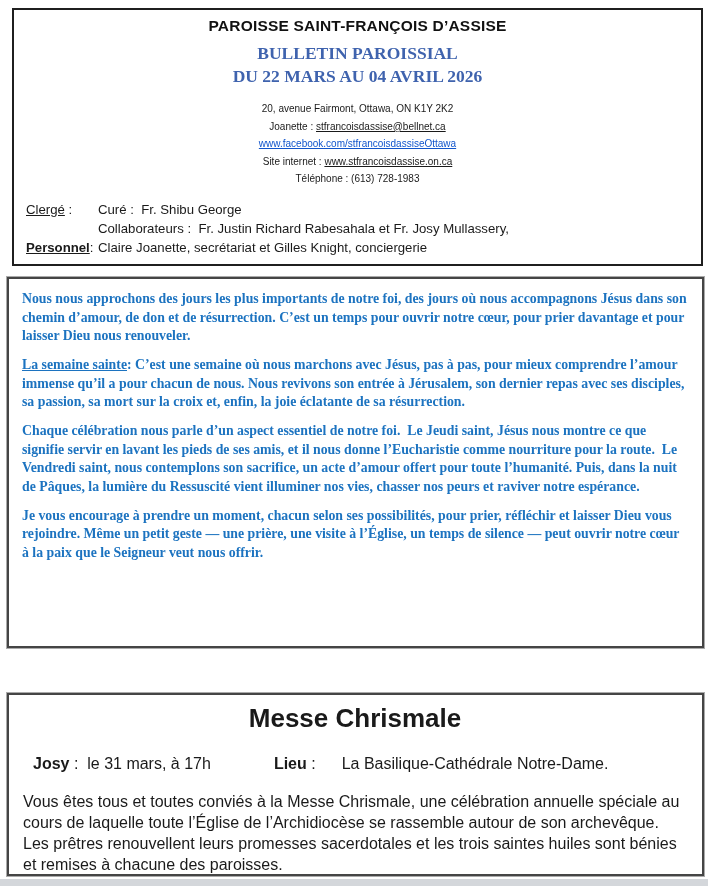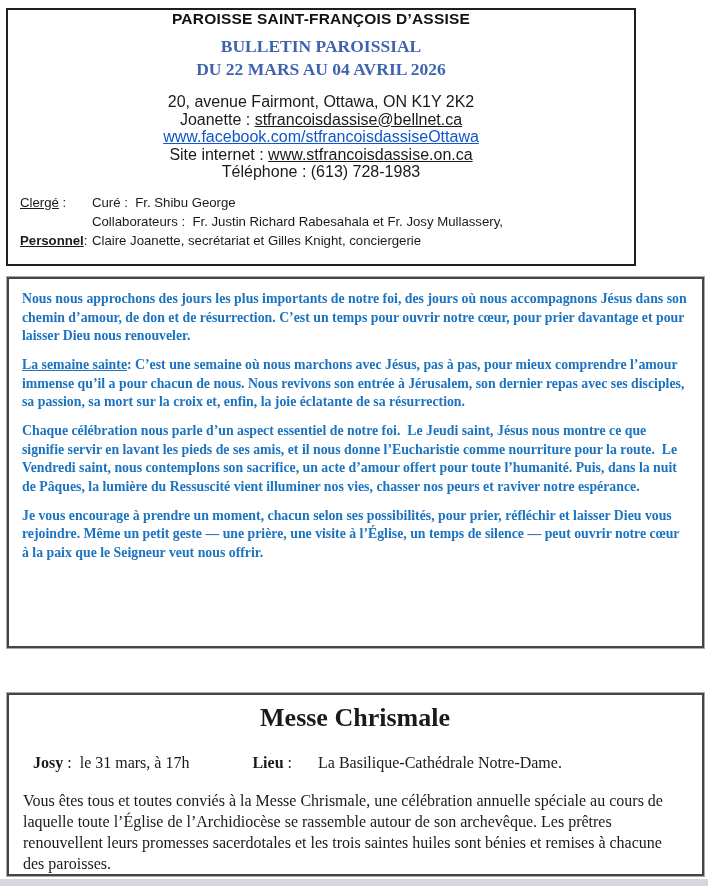--- a/index.html
+++ b/index.html
@@ -16,44 +16,44 @@
     position: relative;
     width: 708px;
     height: 886px;
     background: #ffffff;
   }
   .box { box-sizing: border-box; background: #ffffff; }
 
   
   .header-box {
     position: absolute;
-    left: 6px; top: 8px;
-    width: 630px; height: 258px;
+    left: 12px; top: 8px;
+    width: 691px; height: 258px;
     border: 2px solid #1f1f1f;
     text-align: center;
-    padding-top: 0;
+    padding-top: 7px;
   }
   .parish-title {
     font-family: "Liberation Sans", sans-serif;
     font-weight: bold;
     font-size: 15.5px;
     letter-spacing: 0.2px;
     color: #111111;
   }
   .bulletin-title {
     font-family: "Liberation Serif", serif;
     font-weight: bold;
     font-size: 17.5px;
     line-height: 23px;
     color: #3F63AE;
   }
   .bulletin-wrap { margin-top: 7px; }
   .address-block {
     margin-top: 12px;
-    font-size: 16px;
+    font-size: 10px;
     line-height: 17.6px;
     color: #1a1a1a;
   }
   .link { text-decoration: underline; cursor: pointer; }
   .link.dark { color: #1a1a1a; }
   .link.blue { color: #1155CC; }
 
   .clergy {
     margin-top: 13px;
     text-align: left;
@@ -89,21 +89,21 @@
   .letter-box p.sig { margin-bottom: 0; }
 
   
   .messe-box {
     position: absolute;
     left: 7px; top: 693px;
     width: 697px; height: 183px;
     border: 2px solid #454545;
     box-shadow: 0 0 0 1px #aaaaaa;
     padding: 5px 15px 0 14px;
-    font-family: Liberation Serif, serif;
+    font-family: Liberation Sans, sans-serif;
     font-size: 16px;
     color: #1a1a1a;
   }
   .messe-title {
     text-align: center;
     font-weight: bold;
     font-size: 26px;
     margin-top: 3px;
   }
   .when-line {

